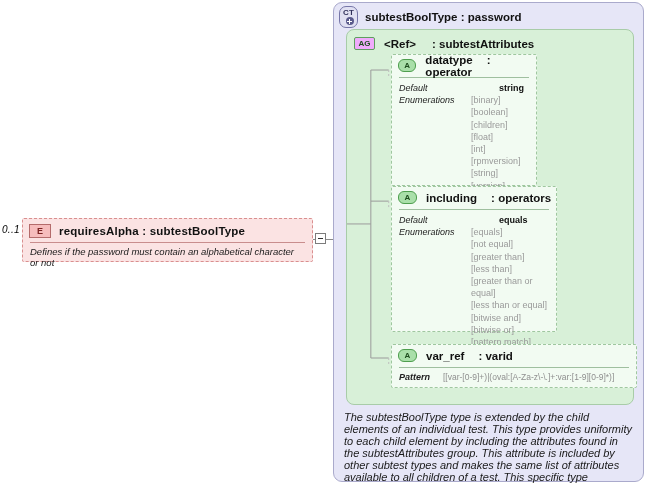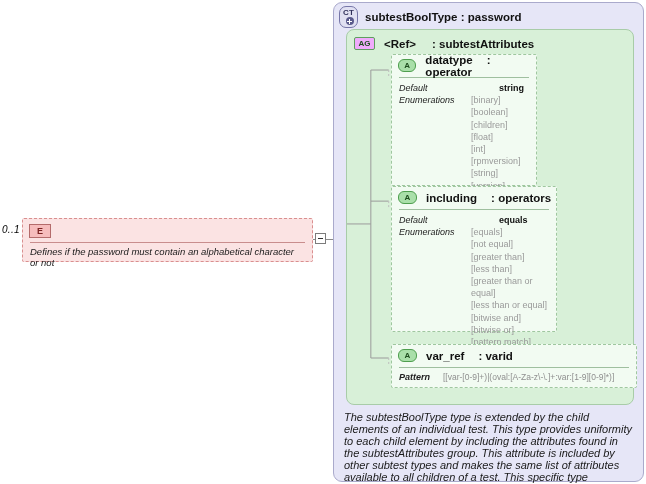--- a/index.html
+++ b/index.html
@@ -185,20 +185,21 @@
 </head>
 <body>
 
 <div id="root">
 
   <div class="cardinality">0..1</div>
 
   <div class="elem-box">
     <div class="elem-head">
       <div class="badge-e">E</div>
+      <div class="elem-title">requiresAlpha : subtestBoolType</div>
     </div>
     <div class="elem-sep"></div>
     <div class="elem-desc">Defines if the password must contain an alphabetical character or not</div>
   </div>
 
   <div class="conn-h" style="left:313px; top:239px; width:3px;"></div>
   <div class="expander"></div>
   <div class="conn-h" style="left:326px; top:239px; width:8px;"></div>
 
   <div class="ct-panel">

